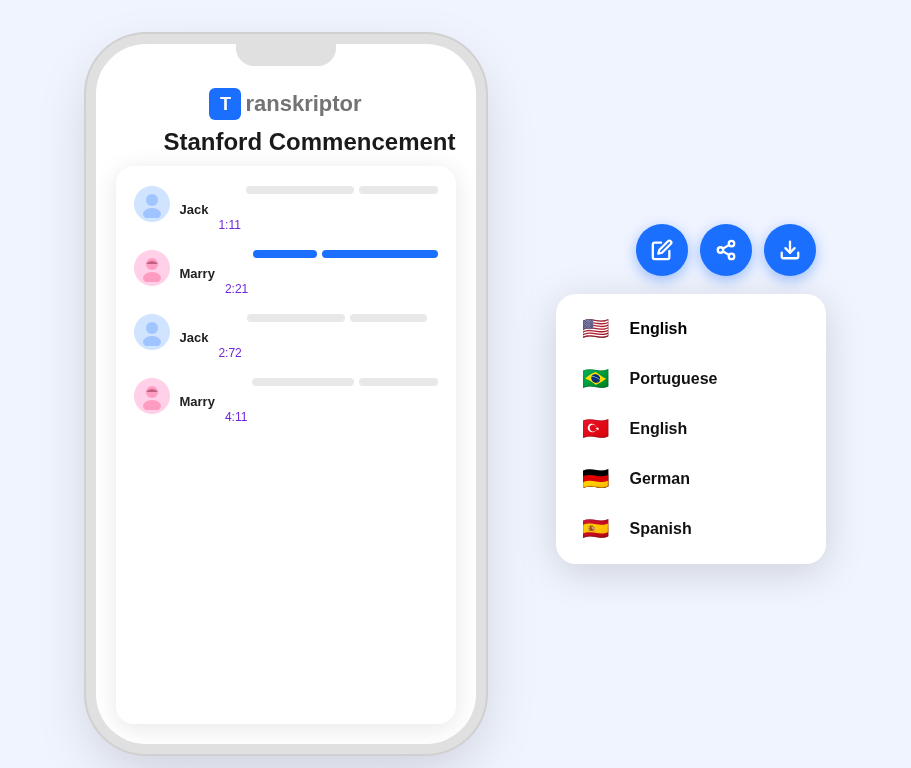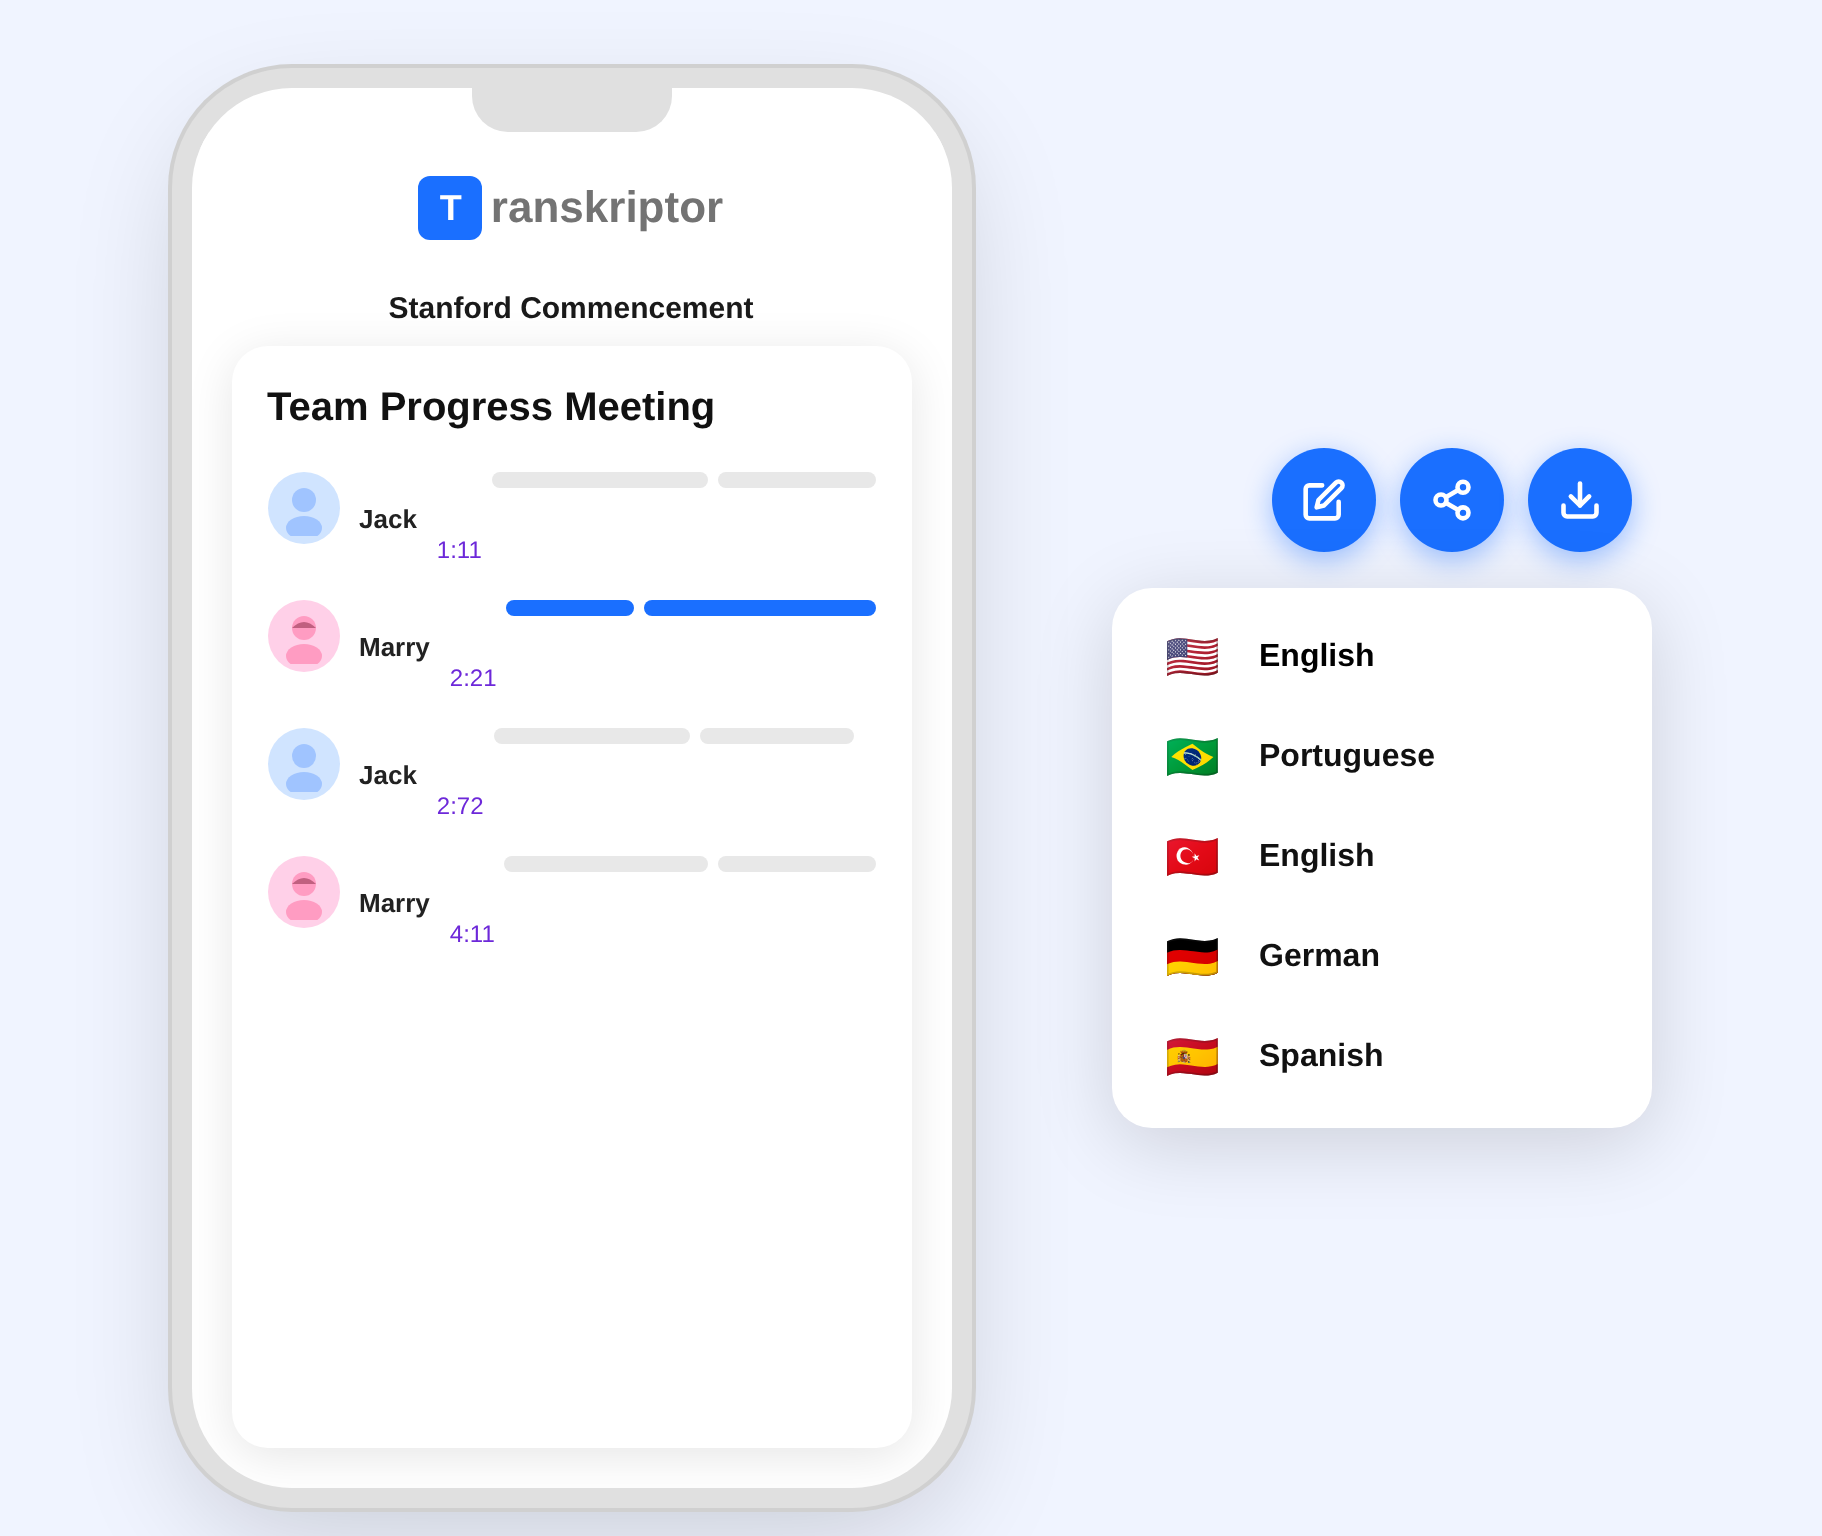--- a/index.html
+++ b/index.html
@@ -82,26 +82,25 @@
       font-size: 18px;
     }
 
     .logo-text {
       font-size: 22px;
       font-weight: 700;
       color: #737373;
     }
 
     .app-title {
-      text-align: center;
-      font-size: 15px;
+      text-align: right;
+      font-size: 24px;
       font-weight: 700;
       color: #1a1a1a;
       margin-bottom: 10px;
-      margin-top: 18px;
     }
 
     .tabs {
       display: flex;
       gap: 18px;
       margin-bottom: 14px;
       border-bottom: 1px solid #eee;
       padding-bottom: 6px;
     }
 
@@ -282,21 +281,20 @@
         </div>
         <span class="logo-text">
           <span>ranskriptor</span>
         </span>
       </div>
 
       <div class="app-title">Stanford Commencement</div>
 
 
       <div class="transcript-card">
-        <div class="meeting-title">Team  Progress Meeting</div>
 
         <div class="transcript-item">
           <div class="avatar">
             <svg viewBox="0 0 28 28" fill="none">
                 <circle cx="14" cy="10" r="6" fill="#a0c4ff"></circle>
                 <ellipse cx="14" cy="24" rx="9" ry="6" fill="#a0c4ff"></ellipse>
               </svg>
           </div>
           <div class="item-content">
             <div class="item-header">

